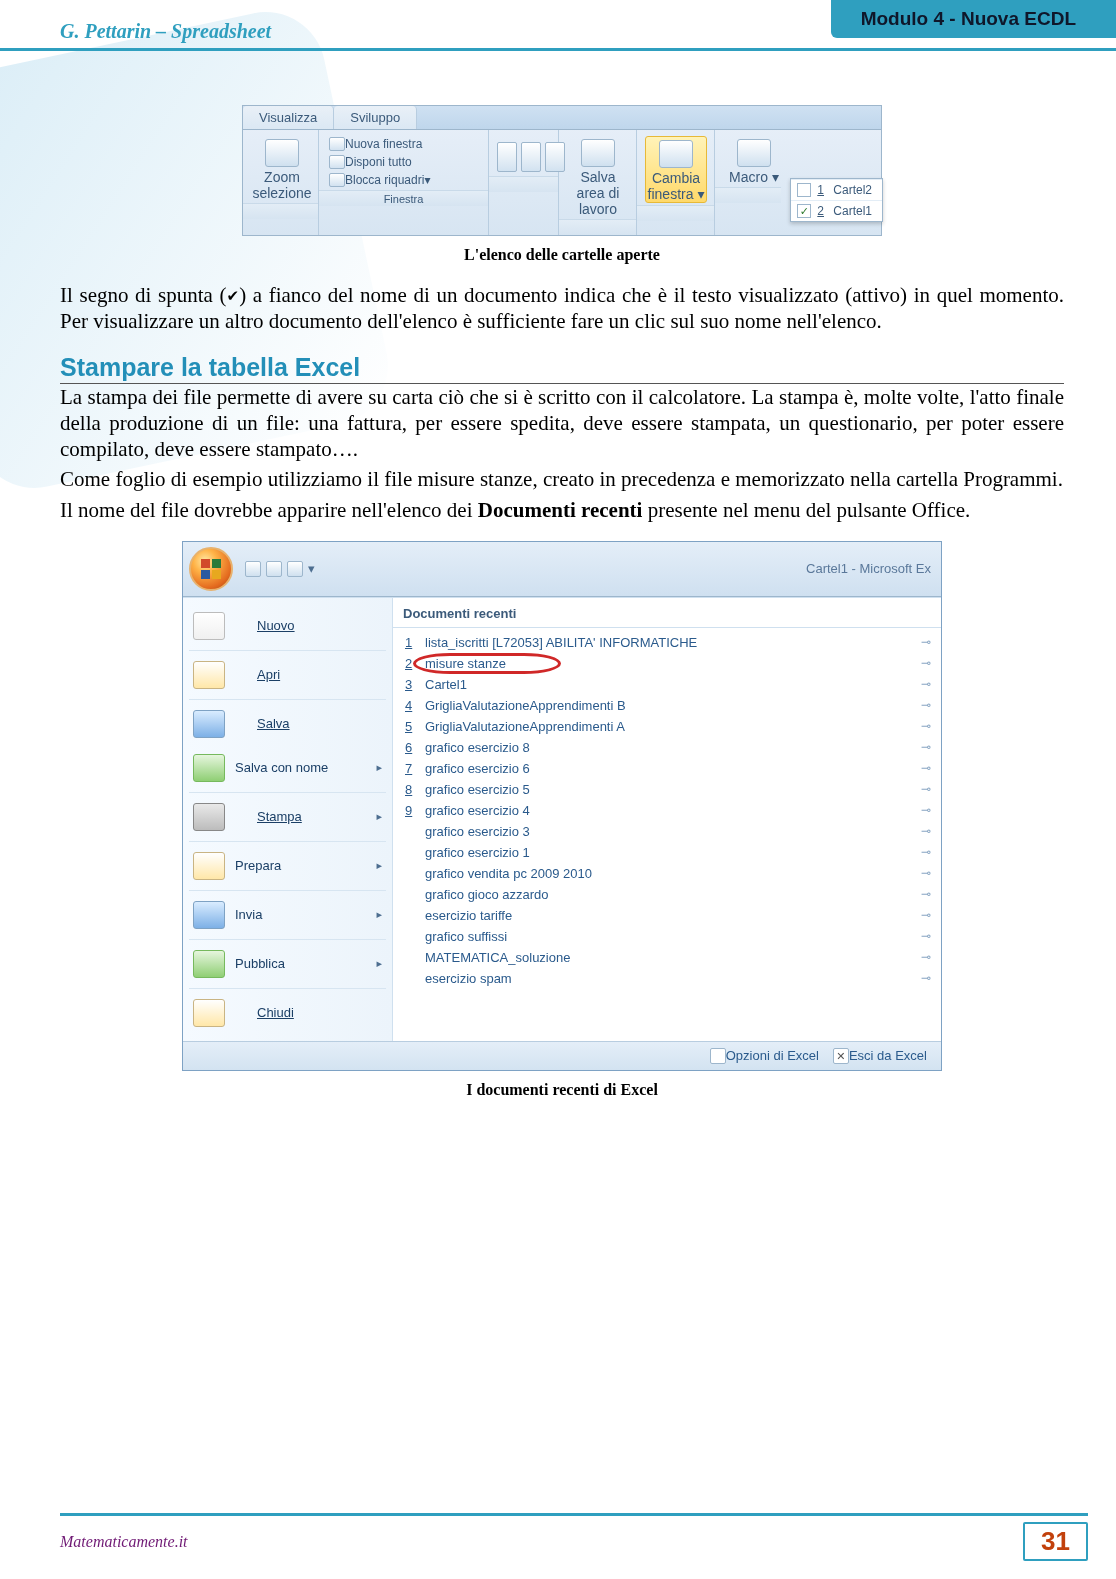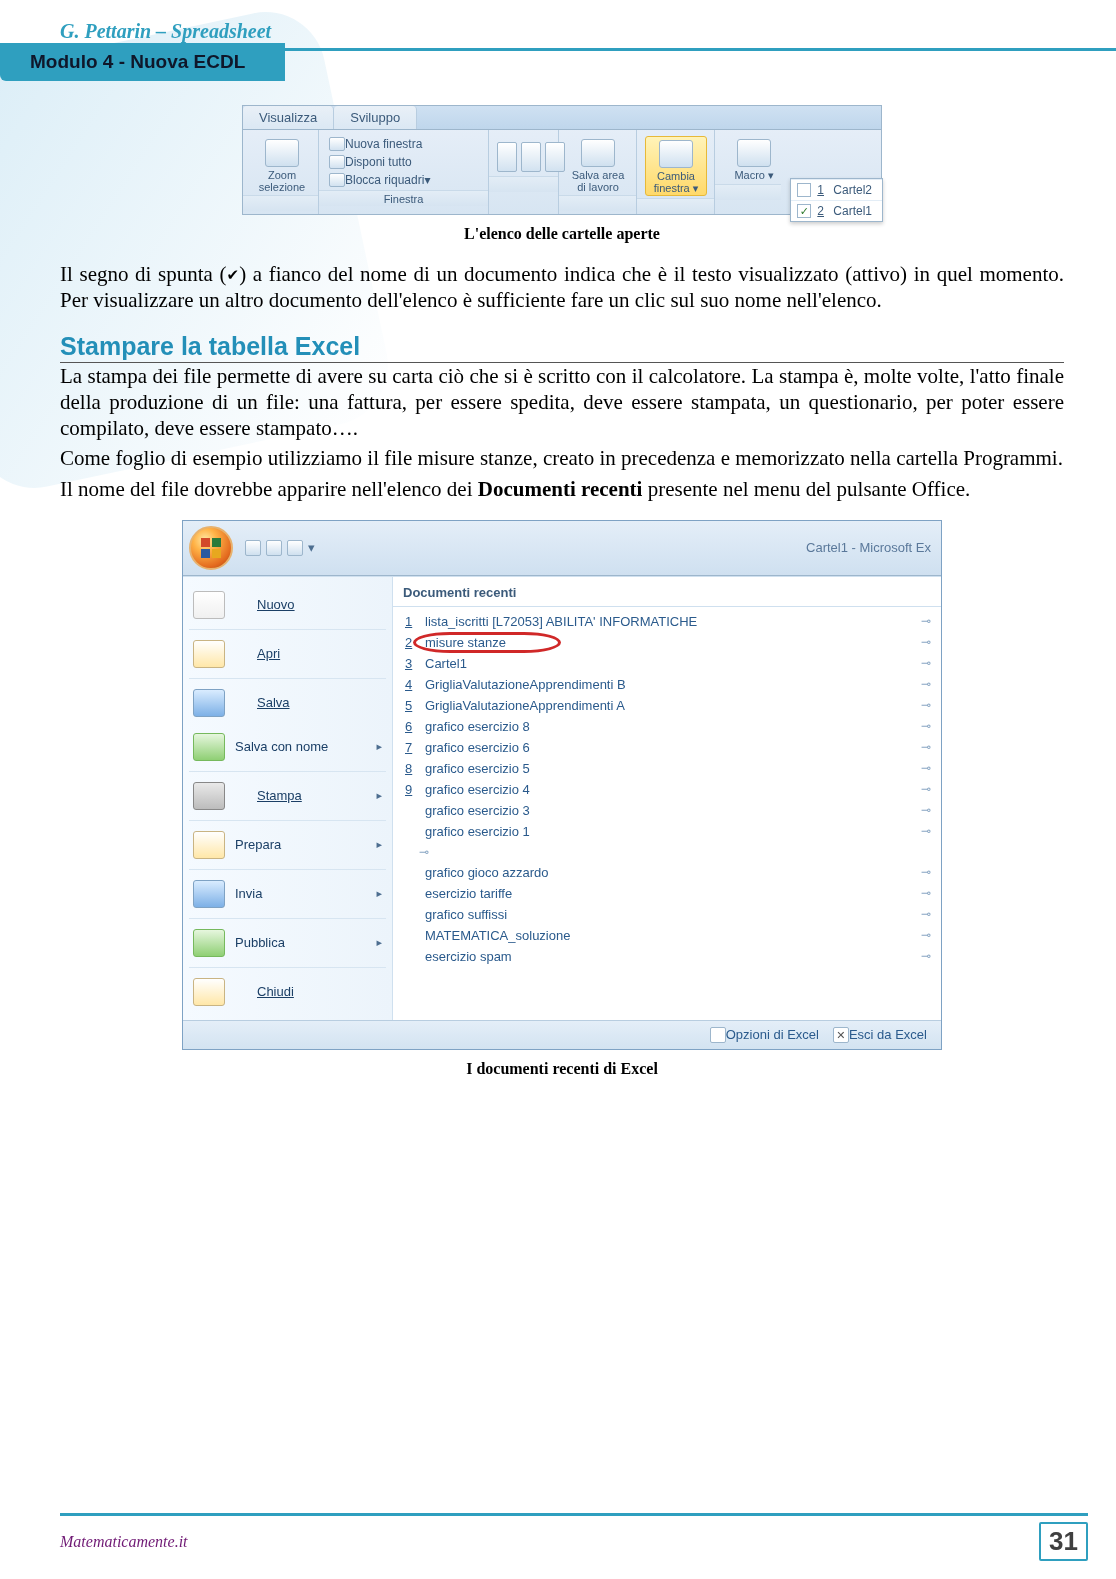--- a/index.html
+++ b/index.html
@@ -23,21 +23,20 @@
     pointer-events: none;
   }
   
   .page-header {
     position: relative;
     display: flex;
     justify-content: space-between;
     align-items: flex-start;
     height: 50px;
     z-index: 2;
-    flex-direction: column;
   }
   .hdr-left {
     color: #2f9fbf;
     font-family: Georgia, serif;
     font-weight: bold;
     font-style: italic;
     font-size: 20px;
     padding: 20px 0 0 60px;
   }
   .hdr-right {
@@ -102,21 +101,21 @@
     color: #3b5a7a;
     padding: 2px 0 1px;
     background: linear-gradient(#e3edf6,#d6e4f1);
     margin: 2px -6px 0 -6px;
     border-top: 1px solid #c9dae9;
   }
   .big-btn {
     display: inline-block;
     vertical-align: top;
     width: 62px;
-    font-size: 11px;
+    font-size: 14px;
     color: #3b5a7a;
     margin: 2px 2px 0 2px;
   }
   .big-btn.active {
     background: linear-gradient(#fff3b8,#ffd96a);
     border: 1px solid #e7b938;
     border-radius: 3px;
   }
   .big-btn .ico {
     display: block;
@@ -282,23 +281,23 @@
   .page-footer .rule {
     height:3px;background:#2f9fbf;margin-bottom:6px;
   }
   .page-footer .row{
     display:flex;justify-content:space-between;align-items:center;
   }
   .page-footer .site{
     color:#701a75;font-family:Georgia,serif;font-weight:normal;font-style:italic;font-size:16px;
   }
   .page-footer .pagebox{
-    border:2px solid #2f9fbf;color:#404040;
+    border:2px solid #2f9fbf;color:#c2410c;
     font-family:Arial,sans-serif;font-weight:bold;font-size:26px;
-    padding:2px 8px;border-radius:2px;background:#fff;
+    padding:2px 16px;border-radius:2px;background:#fff;
   }
 </style>
 </head>
 <body>
 
 <div class="watermark"></div>
 
 <div class="page-header">
   <div class="hdr-left">G. Pettarin – Spreadsheet</div>
   <div class="hdr-right">Modulo 4 - Nuova ECDL</div>
@@ -518,20 +517,21 @@
             <span class="nm">grafico esercizio 3</span>
             <span class="pin">⊸</span>
           </div>
         <div class="doc-row">
             <span class="n"></span>
             <span class="nm">grafico esercizio 1</span>
             <span class="pin">⊸</span>
           </div>
         <div class="doc-row">
             <span class="n"></span>
+            <span class="nm">grafico vendita pc 2009 2010</span>
             <span class="pin">⊸</span>
           </div>
         <div class="doc-row">
             <span class="n"></span>
             <span class="nm">grafico gioco azzardo</span>
             <span class="pin">⊸</span>
           </div>
         <div class="doc-row">
             <span class="n"></span>
             <span class="nm">esercizio tariffe</span>

